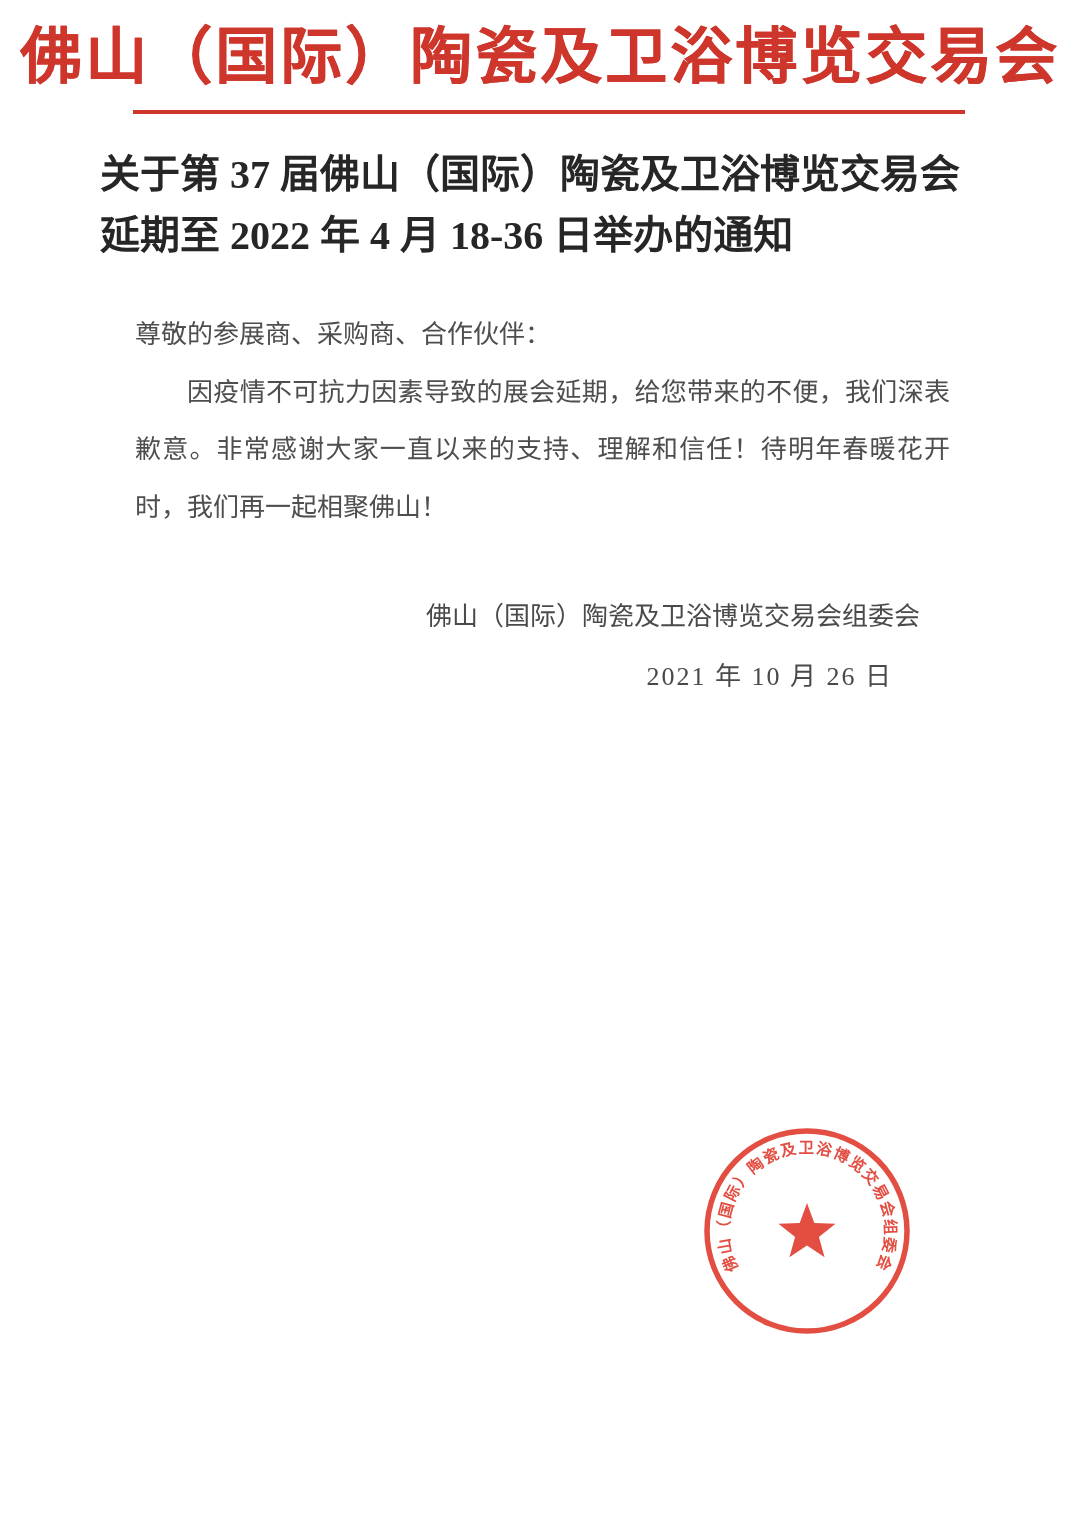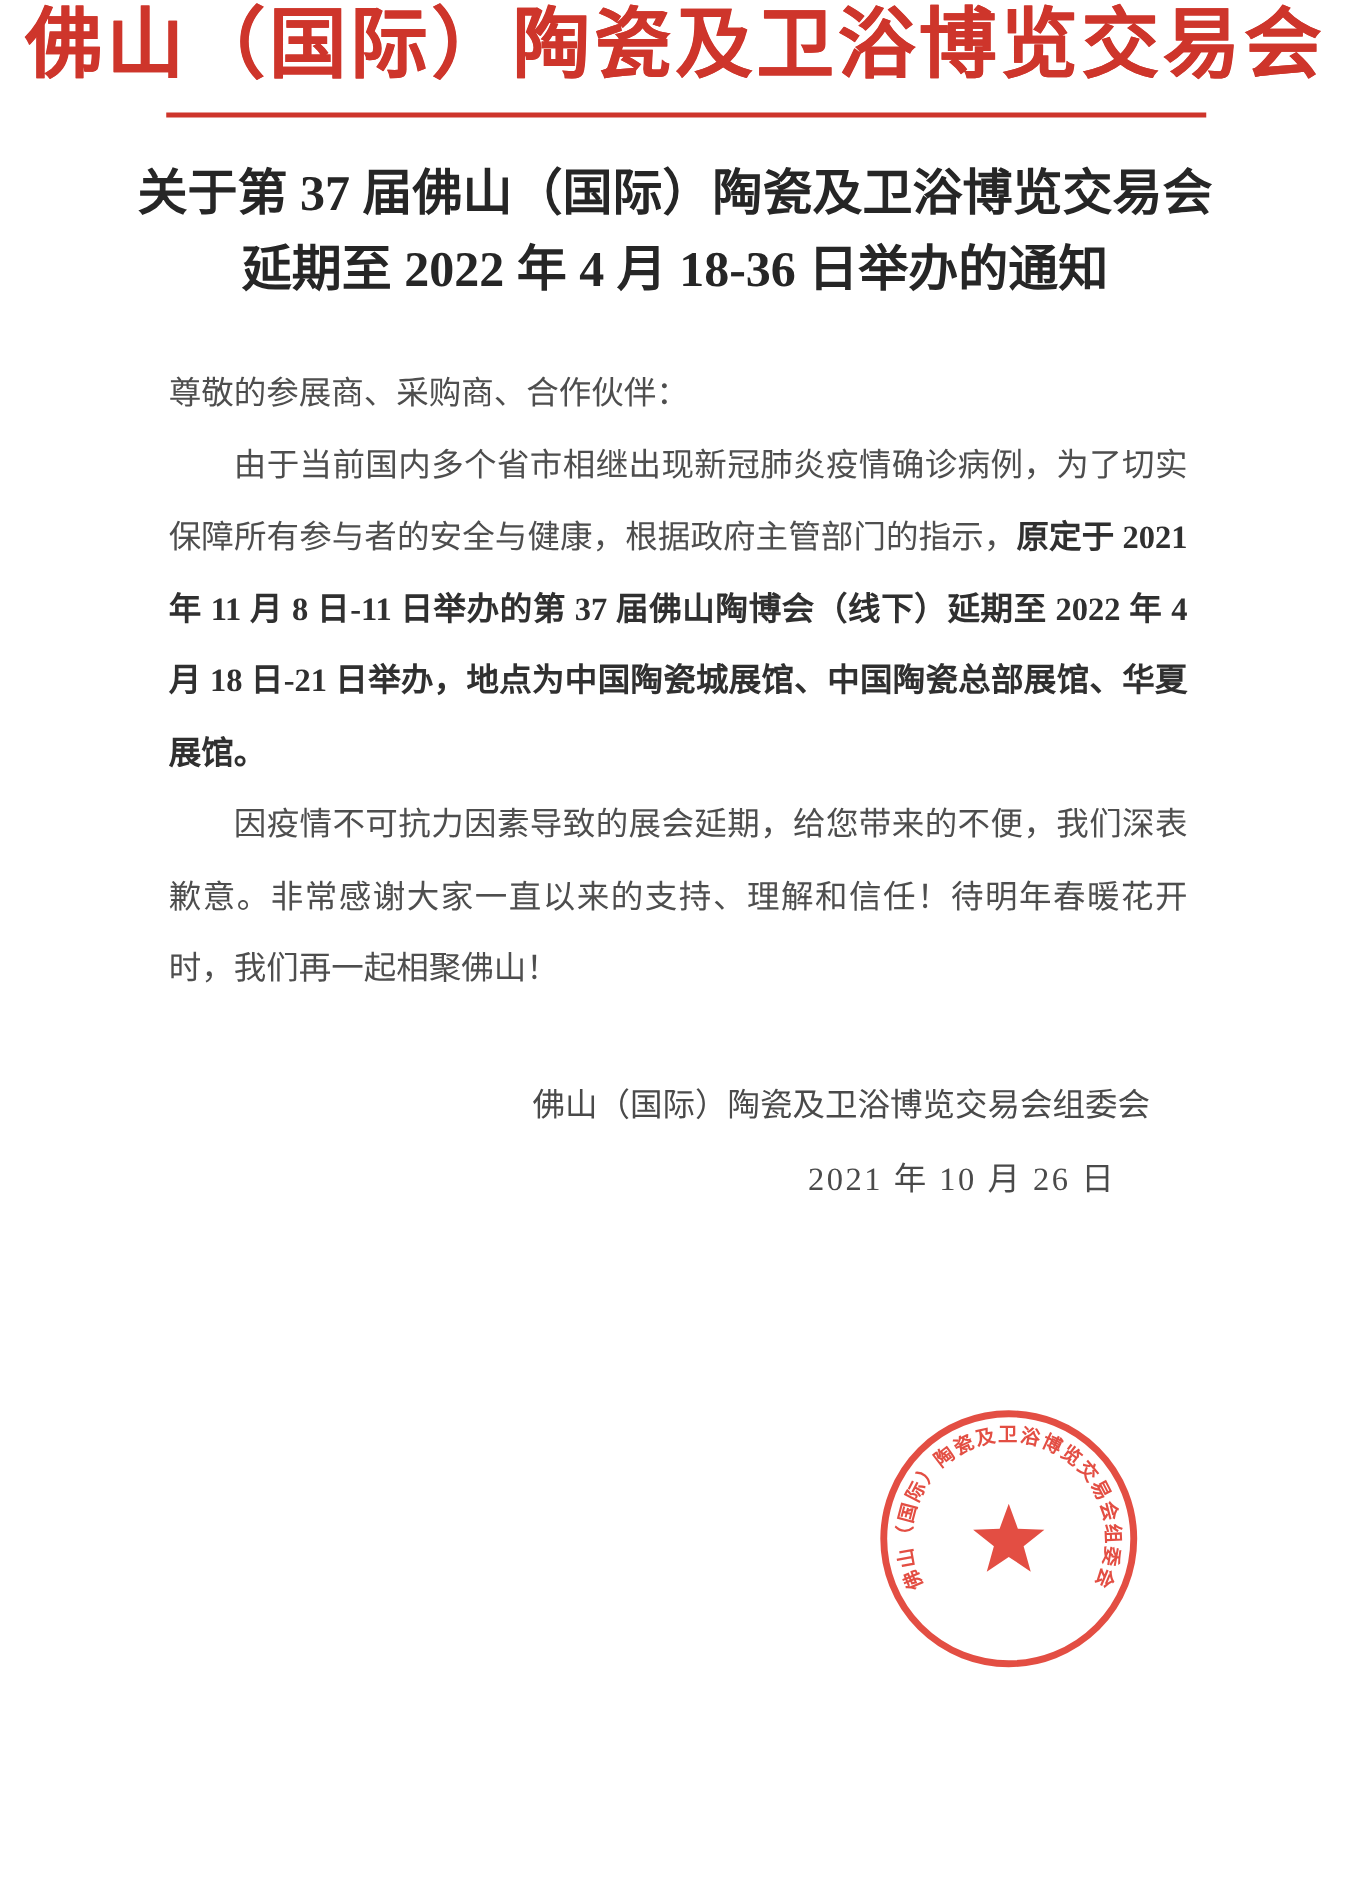--- a/index.html
+++ b/index.html
@@ -12,38 +12,38 @@
     width: 1080px;
     height: 1522px;
     margin: 0 auto;
     background: #ffffff;
     overflow: hidden;
     font-family: "Liberation Serif", "DejaVu Serif", serif;
   }
   
   .org-header {
     text-align: center;
+    margin-top: 20px;
   }
   .org-title {
     color: #ce352b;
     font-size: 62px;
     font-weight: 700;
     letter-spacing: 3px;
     line-height: 1.2;
     text-shadow: 0.5px 0 0 #ce352b; 
   }
   .org-divider {
     height: 4px;
     background: #ce352b;
     margin: 16px 115px 0 133px;
   }
   
   .notice-title {
     margin: 30px 100px 0 100px;
-    text-align: center;
     color: #262626;
     font-size: 40px;
     font-weight: 700;
     line-height: 61px;
   }
   .notice-title .title-line {
     display: block;
   }
   
   .body-section {
@@ -107,21 +107,20 @@
 
   <h1 class="notice-title">
     <span class="title-line">关于第 37 届佛山（国际）陶瓷及卫浴博览交易会</span>
     <span class="title-line">延期至 2022 年 4 月 18-36 日举办的通知</span>
   </h1>
 
   <section class="body-section">
     <p class="salutation">尊敬的参展商、采购商、合作伙伴：</p>
 
     <div>
-        <p class="body-para"><span>由于当前国内多个省市相继出现新冠肺炎疫情确诊病例，为了切实保障所有参与者的安全与健康，根据政府主管部门的指示，</span><span class="bold">原定于 2021 年 11 月 8 日-11 日举办的第 37 届佛山陶博会（线下）延期至 2022 年 4 月 18 日-21 日举办，地点为中国陶瓷城展馆、中国陶瓷总部展馆、华夏展馆。</span></p>
         <p class="body-para"><span>因疫情不可抗力因素导致的展会延期，给您带来的不便，我们深表歉意。非常感谢大家一直以来的支持、理解和信任！待明年春暖花开时，我们再一起相聚佛山！</span></p>
       </div>
 
     <p class="signature">佛山（国际）陶瓷及卫浴博览交易会组委会</p>
     <p class="sig-date">2021 年 10 月 26 日</p>
   </section>
 
   <svg class="seal" viewBox="0 0 220 220" xmlns="http://www.w3.org/2000/svg" aria-hidden="true">
     <defs>
       <path id="sealArc" d="M 46.1 154.7 A 78 78 0 1 1 173.9 154.7" fill="none"></path>

